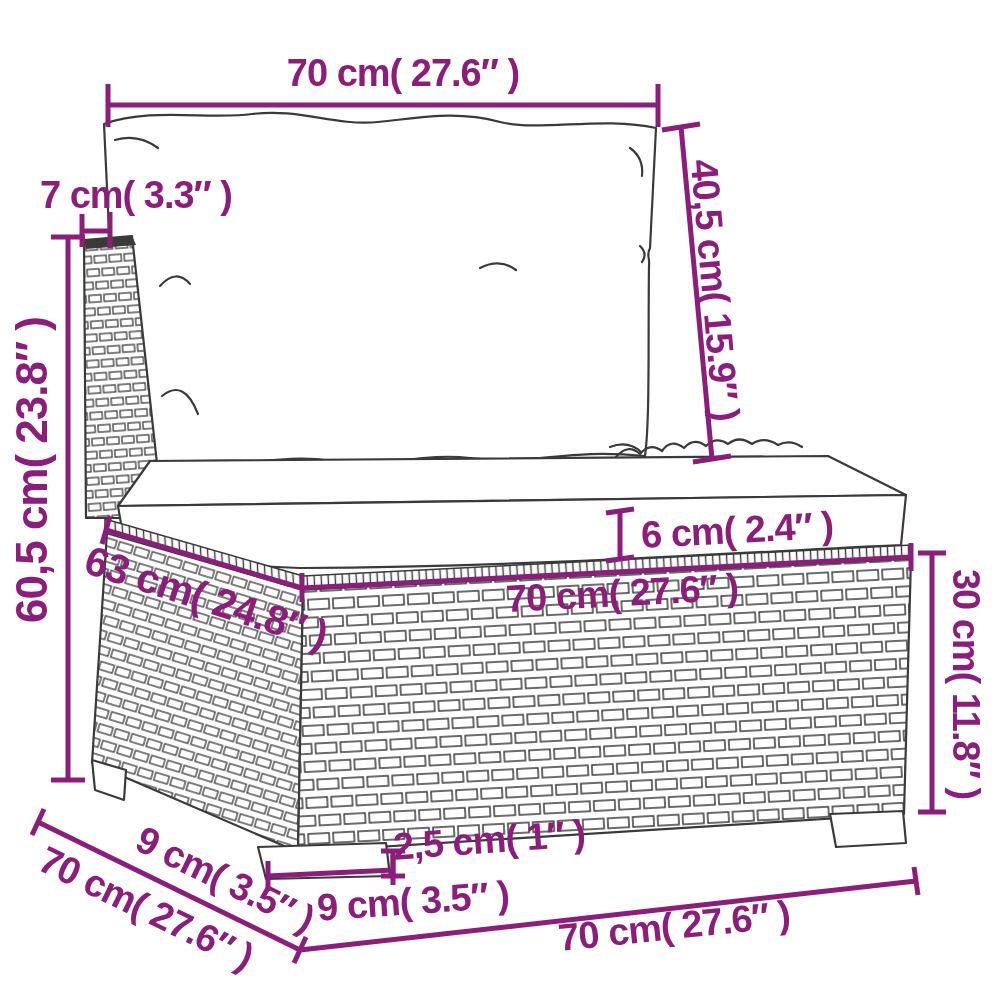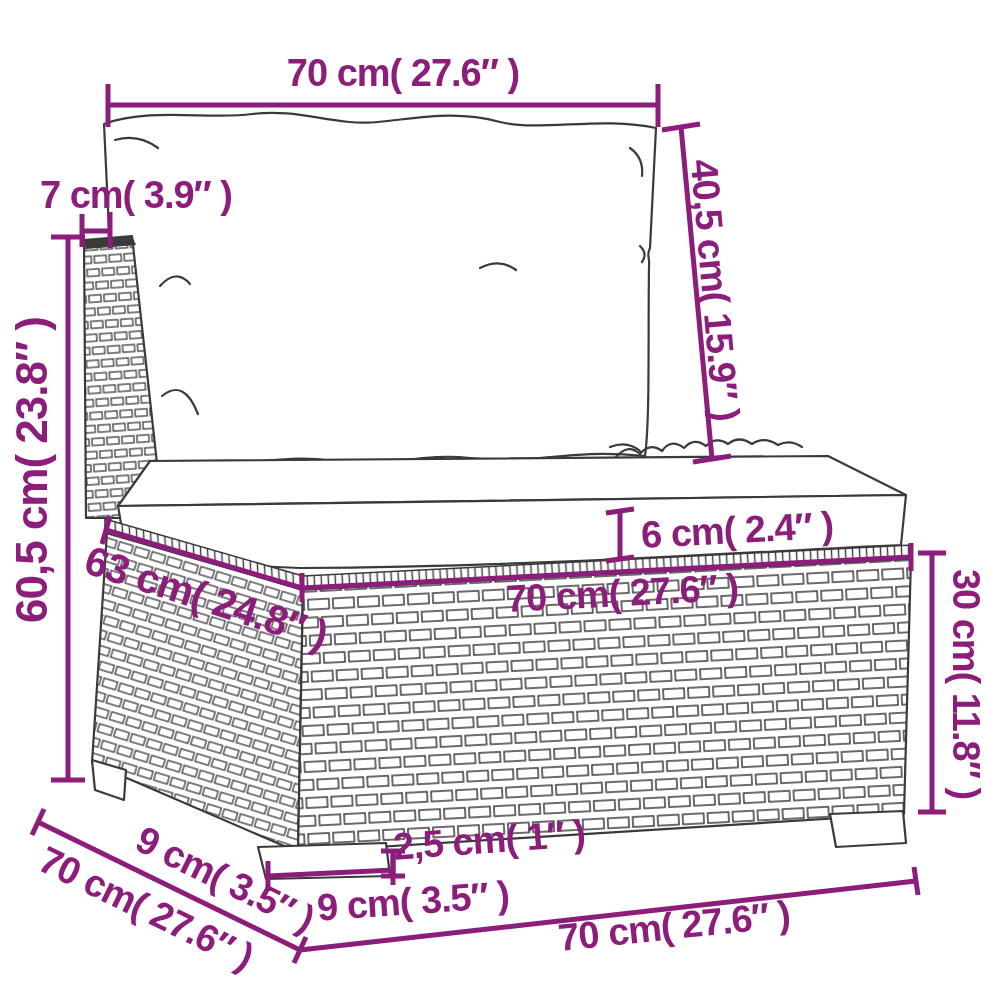--- a/index.html
+++ b/index.html
@@ -186,21 +186,21 @@
 
       <g>
         <path d="M300,950 L916,881"></path>
         <path d="M918,895 L914,867"></path>
       </g>
     </g>
   </svg>
 
   <div class="dim" style="left:403px;top:73px;transform:translate(-50%,-50%);">70 cm( 27.6″ )</div>
 
-  <div class="dim" style="left:136px;top:195px;transform:translate(-50%,-50%);">7 cm( 3.9″ )</div>
+  <div class="dim" style="left:136px;top:195px;transform:translate(-50%,-50%);">7 cm( 3.3″ )</div>
 
   <div class="dim" style="left:715px;top:290px;transform:translate(-50%,-50%) rotate(85deg);">40,5 cm( 15.9″ )</div>
 
   <div class="dim big" style="left:32px;top:470px;transform:translate(-50%,-50%) rotate(-90deg);">60,5 cm( 23.8″ )</div>
 
   <div class="dim" style="left:737px;top:530px;transform:translate(-50%,-50%) rotate(-3deg);">6 cm( 2.4″ )</div>
 
   <div class="dim mid" style="left:206px;top:598px;transform:translate(-50%,-50%) rotate(18deg);">63 cm( 24.8″ )</div>
 
   <div class="dim" style="left:622px;top:593px;transform:translate(-50%,-50%) rotate(-3deg);">70 cm( 27.6″ )</div>

